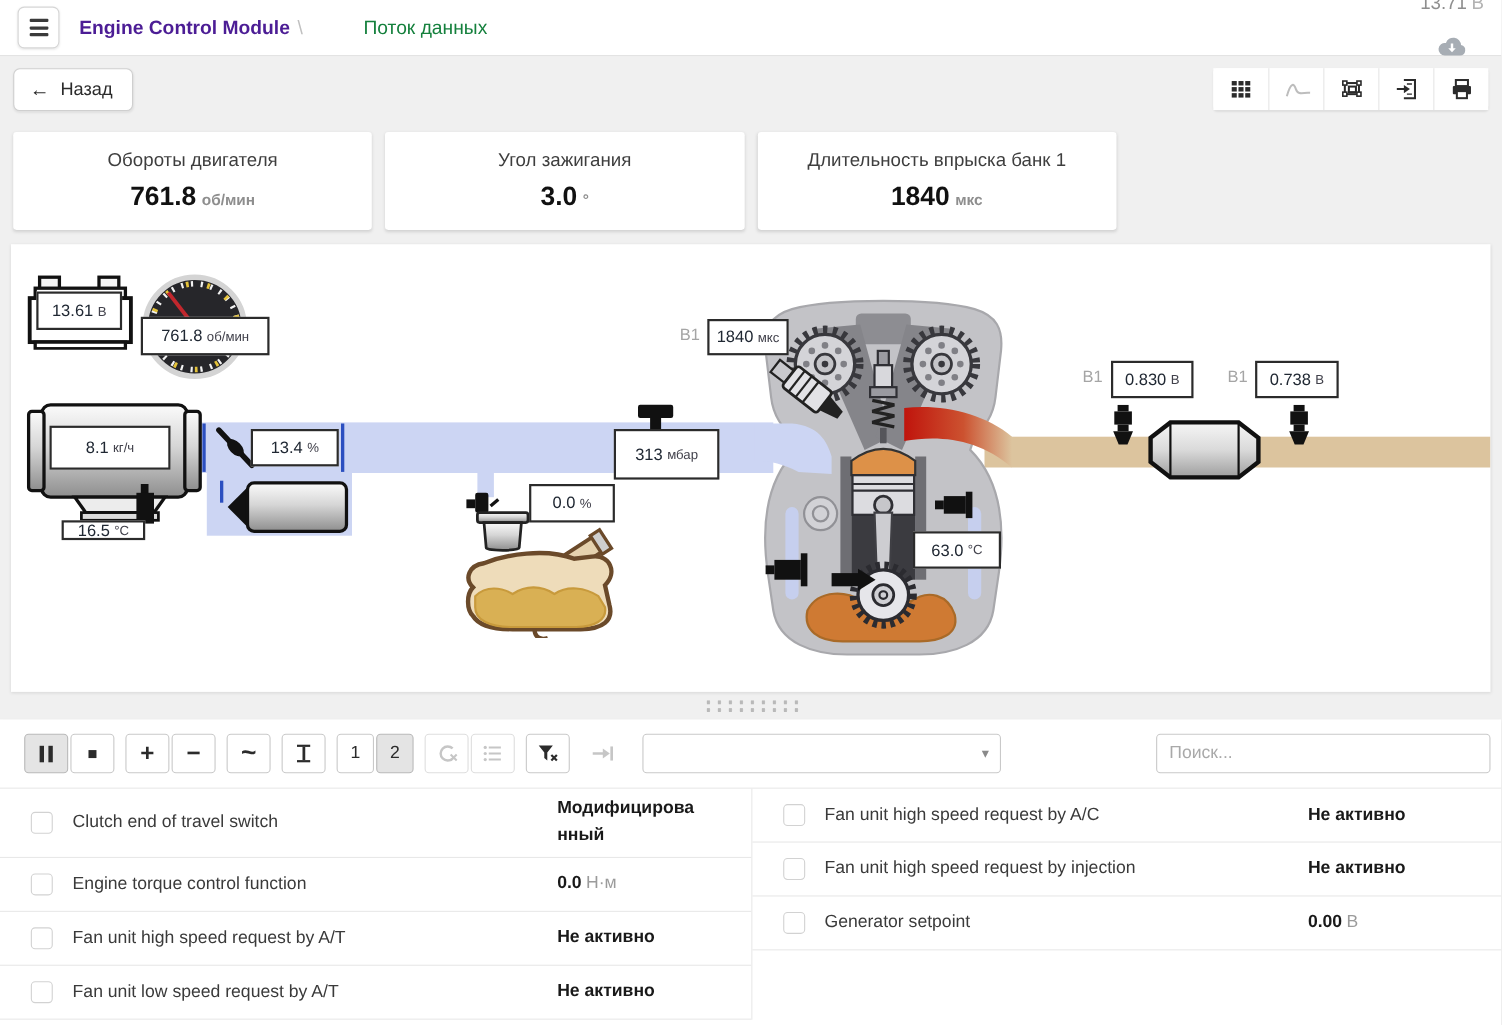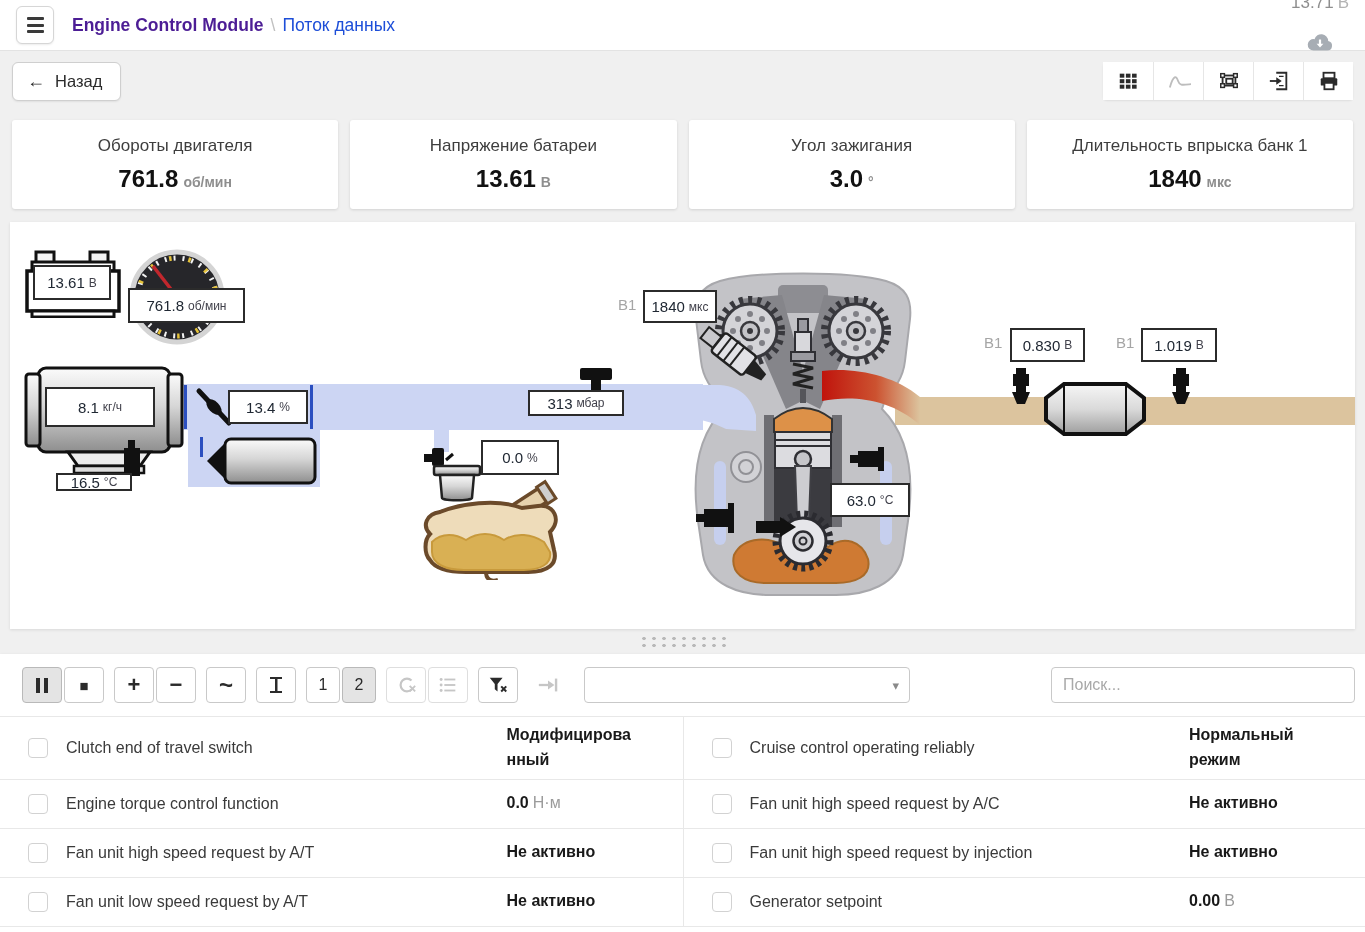--- a/index.html
+++ b/index.html
@@ -9,21 +9,21 @@
   
   .header { height:51px; background:#fff; border-bottom:1px solid #e3e3e3;
     display:flex; align-items:center; padding:0 16px; }
   .menu-btn { width:38px; height:38px; background:#fff; border:1px solid #d6d6d6; border-radius:6px;
     box-shadow:0 1px 2px rgba(0,0,0,.08); display:flex; flex-direction:column; gap:3.5px;
     align-items:center; justify-content:center; cursor:pointer; }
   .menu-btn i { display:block; width:17px; height:3px; background:#3a3a3a; border-radius:1px; }
   .title { margin-left:18px; font-size:17.5px; display:flex; gap:7px; align-items:baseline; }
   .title .main { font-weight:bold; color:#4c1d95; }
   .title .sep { color:#c0c0c0; }
-  .title .sub { color:#1d4ed8; }
+  .title .sub { color:#15803d;margin-left:48px; }
   .header-right { margin-left:auto; display:flex; align-items:center; gap:18px;flex-direction:column; }
   .volt { font-size:17px; color:#8e8e8e; }
   .volt .u { color:#b3b3b3; margin-left:4px; }
 
   
   .navrow { height:60px; display:flex; align-items:center; padding:0 12px; }
   .back-btn { display:flex; align-items:center; gap:10px; background:#fff; border:1px solid #cfcfcf;
     border-radius:6px; padding:8px 18px 8px 14px; font-size:16.5px; color:#2b2b2b; cursor:pointer;
     box-shadow:0 1px 2px rgba(0,0,0,.07); }
   .back-btn .arr { font-size:18px; }
@@ -187,24 +187,20 @@
     </div>
   </div>
 </div>
 
 <div class="cards">
   <div class="card">
     <div class="lbl">Обороты двигателя</div>
     <div class="valrow"><span>761.8</span><span class="u">об/мин</span></div>
   </div>
   <div class="card">
-    <div class="lbl">Напряжение батареи</div>
-    <div class="valrow"><span>13.61</span><span class="u">В</span></div>
-  </div>
-  <div class="card">
     <div class="lbl">Угол зажигания</div>
     <div class="valrow"><span>3.0</span><span class="u">°</span></div>
   </div>
   <div class="card">
     <div class="lbl">Длительность впрыска банк 1</div>
     <div class="valrow"><span>1840</span><span class="u">мкс</span></div>
   </div>
 </div>
 
 <div class="diagram">
@@ -279,21 +275,21 @@
 
   <svg class="dicon" style="left:195px;top:215px" width="112" height="48" viewBox="0 0 112 48">
     <polygon points="2,24 20,6 20,42" fill="#111"></polygon>
     <rect x="20" y="2" width="90" height="44" rx="6" fill="url(#mv)" stroke="#111" stroke-width="3"></rect>
   </svg>
 
   <svg class="dicon" style="left:568px;top:144px" width="36" height="24" viewBox="0 0 36 24">
     <rect x="2" y="2" width="32" height="12" rx="2" fill="#111"></rect>
       <rect x="13" y="14" width="10" height="10" fill="#111"></rect>
   </svg>
-  <div class="vbox" style="left:518px;top:168px;width:96px;height:26px">
+  <div class="vbox" style="left:548px;top:168px;width:96px;height:46px">
     <span>313</span>
       <span class="u">мбар</span>
   </div>
 
   <svg class="dicon" style="left:412px;top:224px" width="34" height="24" viewBox="0 0 34 24">
     <rect x="10" y="2" width="12" height="18" rx="2" fill="#111"></rect>
       <rect x="2" y="8" width="8" height="8" fill="#111"></rect>
       <line x1="24" y1="14" x2="31" y2="8" stroke="#111" stroke-width="3"></line>
   </svg>
   <svg class="dicon" style="left:422px;top:240px" width="50" height="40" viewBox="0 0 50 40">
@@ -443,21 +439,21 @@
     <line x1="24" y1="4" x2="24" y2="54" stroke="#111" stroke-width="2"></line>
     <line x1="86" y1="4" x2="86" y2="54" stroke="#111" stroke-width="2"></line>
   </svg>
   <span class="bank" style="left:974px;top:112px">B1</span>
   <div class="vbox" style="left:1000px;top:106px;width:75px;height:34px">
     <span>0.830</span>
       <span class="u">В</span>
   </div>
   <span class="bank" style="left:1106px;top:112px">B1</span>
   <div class="vbox" style="left:1131px;top:106px;width:76px;height:34px">
-    <span>1.019</span>
+    <span>0.738</span>
       <span class="u">В</span>
   </div>
 </div>
 
 <div class="splitter">
   <div class="grip"></div>
 </div>
 
 <div class="bottom">
   <div class="tb">
@@ -547,25 +543,20 @@
       </div>
       <div class="trow">
         <span class="cb"></span>
         <span class="tname">Fan unit low speed request by A/T</span>
         <span class="tval"><span class="inner"><span class="v">Не активно</span><span class="u"></span></span></span>
       </div>
     </div>
     <div class="tcol right">
       <div class="trow">
         <span class="cb"></span>
-        <span class="tname">Cruise control operating reliably</span>
-        <span class="tval"><span class="inner"><span class="v">Нормальный режим</span><span class="u"></span></span></span>
-      </div>
-      <div class="trow">
-        <span class="cb"></span>
         <span class="tname">Fan unit high speed request by A/C</span>
         <span class="tval"><span class="inner"><span class="v">Не активно</span><span class="u"></span></span></span>
       </div>
       <div class="trow">
         <span class="cb"></span>
         <span class="tname">Fan unit high speed request by injection</span>
         <span class="tval"><span class="inner"><span class="v">Не активно</span><span class="u"></span></span></span>
       </div>
       <div class="trow">
         <span class="cb"></span>

